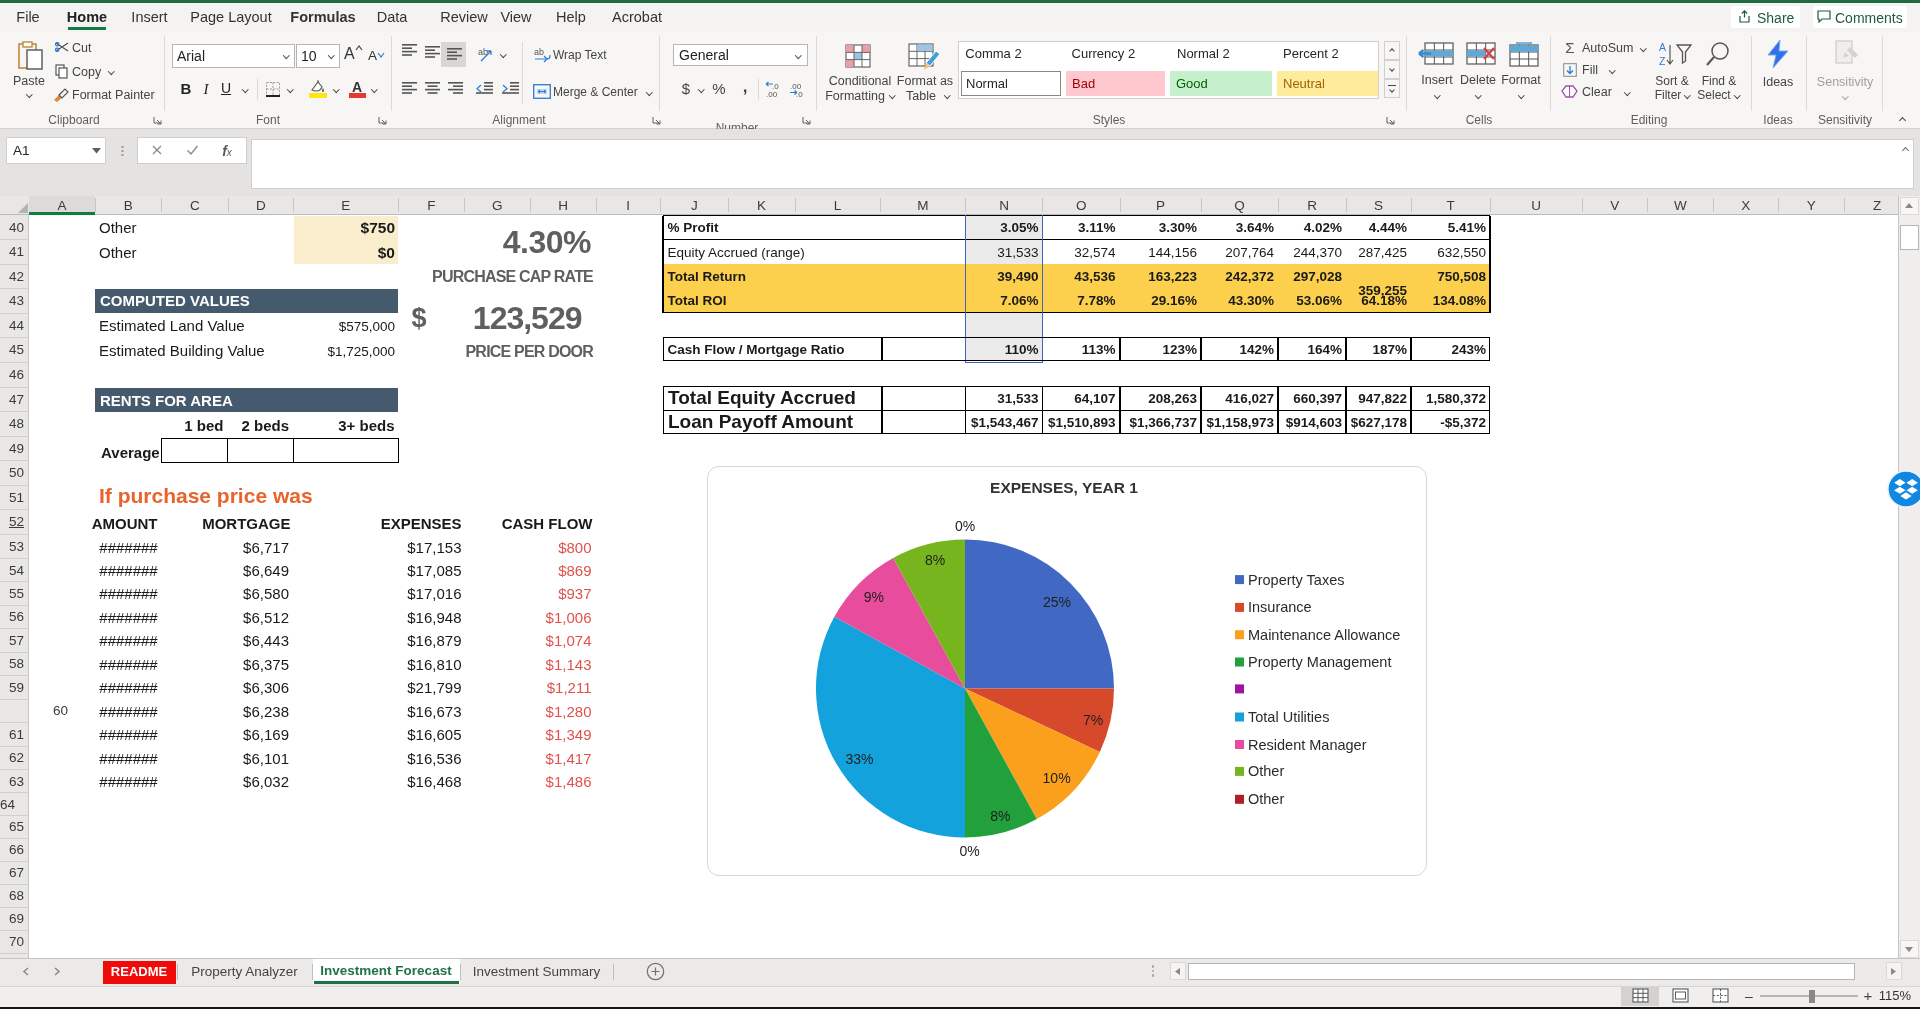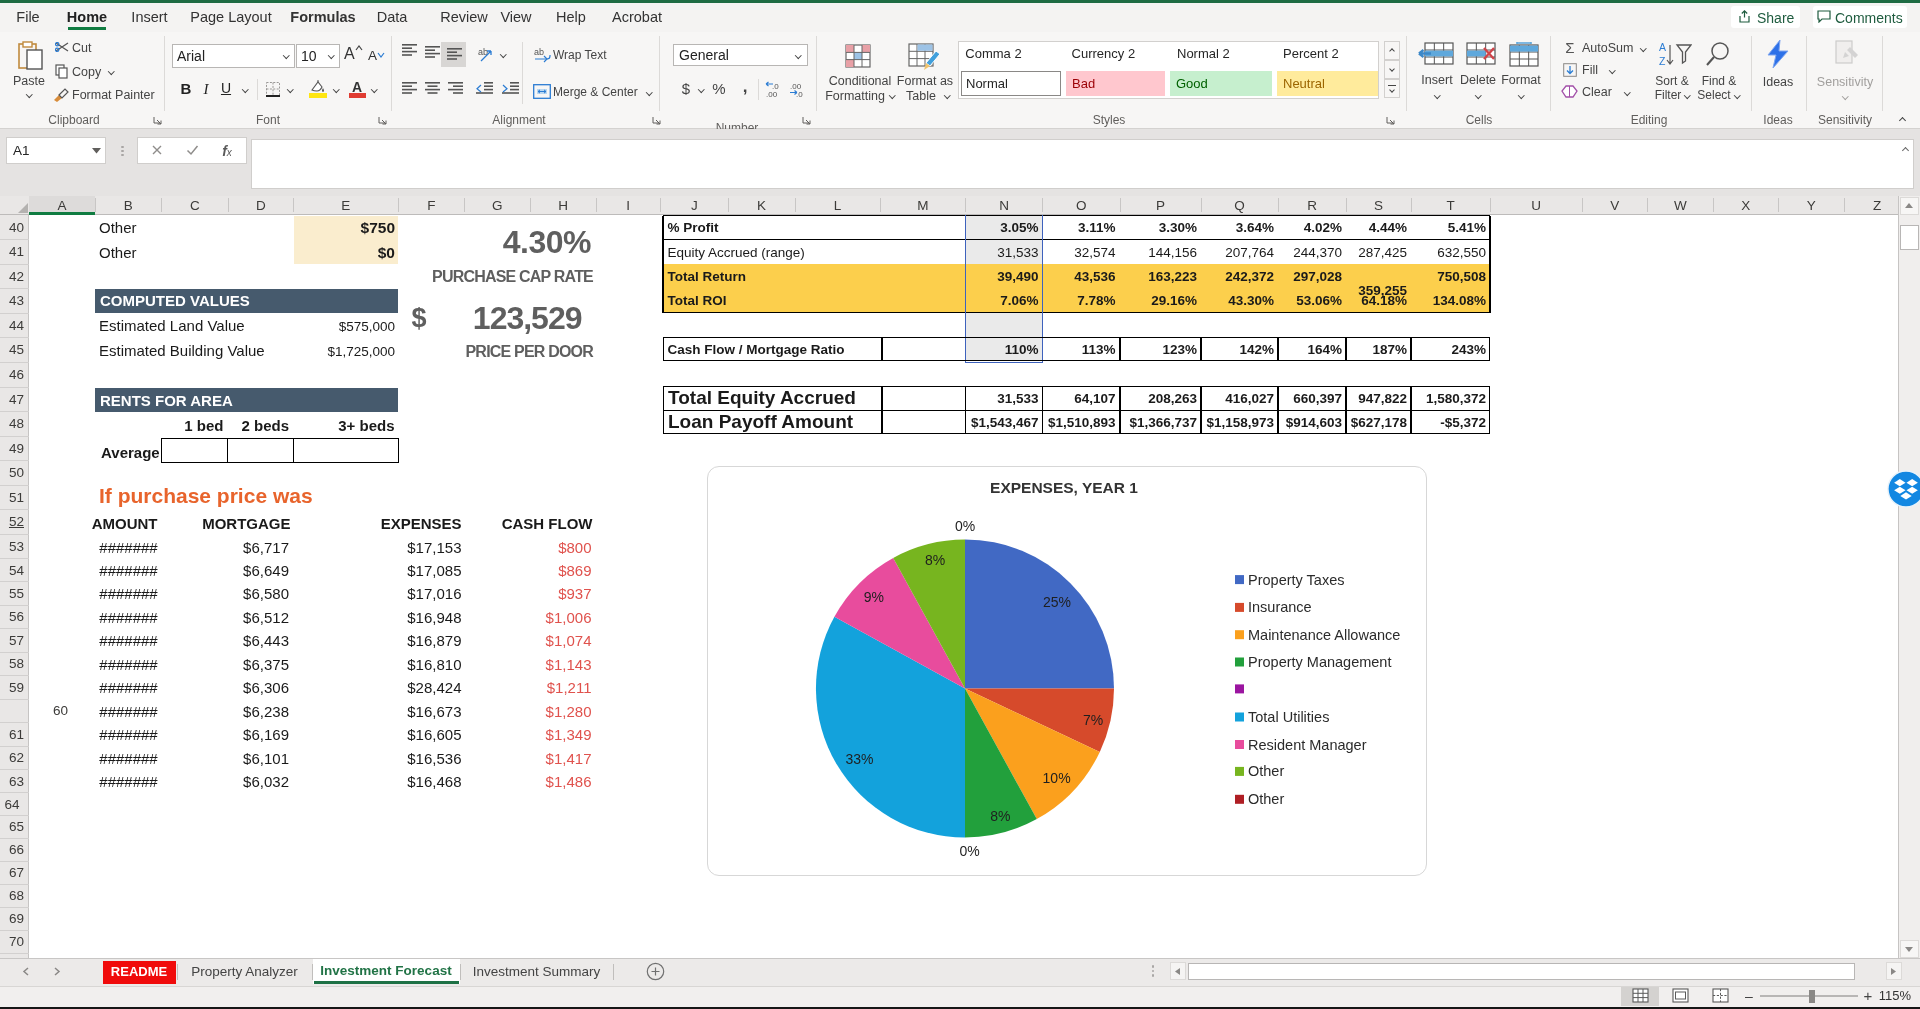--- a/index.html
+++ b/index.html
@@ -441,21 +441,21 @@
 <div style="position:absolute;left:0px;top:679.8px;width:24px;text-align:right;font-size:13.5px;color:#3C3B39;line-height:16px;">59</div>
 <div style="position:absolute;left:0px;top:698.74px;width:28.8px;height:0.9px;background:#D2D0CF;"></div>
 <div style="position:absolute;left:0px;top:703.2px;width:24px;text-align:right;font-size:13.5px;color:#3C3B39;line-height:16px;margin-left:44px;">60</div>
 <div style="position:absolute;left:0px;top:722.2px;width:28.8px;height:0.9px;background:#D2D0CF;"></div>
 <div style="position:absolute;left:0px;top:726.7px;width:24px;text-align:right;font-size:13.5px;color:#3C3B39;line-height:16px;">61</div>
 <div style="position:absolute;left:0px;top:745.6600000000001px;width:28.8px;height:0.9px;background:#D2D0CF;"></div>
 <div style="position:absolute;left:0px;top:750.1px;width:24px;text-align:right;font-size:13.5px;color:#3C3B39;line-height:16px;">62</div>
 <div style="position:absolute;left:0px;top:769.12px;width:28.8px;height:0.9px;background:#D2D0CF;"></div>
 <div style="position:absolute;left:0px;top:773.6px;width:24px;text-align:right;font-size:13.5px;color:#3C3B39;line-height:16px;">63</div>
 <div style="position:absolute;left:0px;top:792.3px;width:28.8px;height:0.9px;background:#D2D0CF;"></div>
-<div style="position:absolute;left:0px;top:796.5px;width:24px;text-align:center;font-size:13.5px;color:#3C3B39;line-height:16px;">64</div>
+<div style="position:absolute;left:0px;top:796.5px;width:24px;text-align:left;font-size:13.5px;color:#3C3B39;line-height:16px;">64</div>
 <div style="position:absolute;left:0px;top:815.2px;width:28.8px;height:0.9px;background:#D2D0CF;"></div>
 <div style="position:absolute;left:0px;top:819.4px;width:24px;text-align:right;font-size:13.5px;color:#3C3B39;line-height:16px;">65</div>
 <div style="position:absolute;left:0px;top:838.0999999999999px;width:28.8px;height:0.9px;background:#D2D0CF;"></div>
 <div style="position:absolute;left:0px;top:842.3px;width:24px;text-align:right;font-size:13.5px;color:#3C3B39;line-height:16px;">66</div>
 <div style="position:absolute;left:0px;top:861.0px;width:28.8px;height:0.9px;background:#D2D0CF;"></div>
 <div style="position:absolute;left:0px;top:865.2px;width:24px;text-align:right;font-size:13.5px;color:#3C3B39;line-height:16px;">67</div>
 <div style="position:absolute;left:0px;top:883.9000000000001px;width:28.8px;height:0.9px;background:#D2D0CF;"></div>
 <div style="position:absolute;left:0px;top:888.1px;width:24px;text-align:right;font-size:13.5px;color:#3C3B39;line-height:16px;">68</div>
 <div style="position:absolute;left:0px;top:906.8px;width:28.8px;height:0.9px;background:#D2D0CF;"></div>
 <div style="position:absolute;left:0px;top:911.0px;width:24px;text-align:right;font-size:13.5px;color:#3C3B39;line-height:16px;">69</div>
@@ -507,21 +507,21 @@
 <div style="position:absolute;left:-150.5px;top:416.3px;width:500px;text-align:center;font-size:15px;font-weight:400;color:#1a1a1a;line-height:19px;white-space:nowrap;">#######</div>
 <div style="position:absolute;right:1609px;top:416.3px;font-size:15px;font-weight:400;color:#1a1a1a;line-height:19px;white-space:nowrap;">$6,443</div>
 <div style="position:absolute;right:1436.5px;top:416.3px;font-size:15px;font-weight:400;color:#1a1a1a;line-height:19px;white-space:nowrap;">$16,879</div>
 <div style="position:absolute;right:1306.5px;top:416.3px;font-size:15px;font-weight:400;color:#E0524D;line-height:19px;white-space:nowrap;">$1,074</div>
 <div style="position:absolute;left:-150.5px;top:439.8px;width:500px;text-align:center;font-size:15px;font-weight:400;color:#1a1a1a;line-height:19px;white-space:nowrap;">#######</div>
 <div style="position:absolute;right:1609px;top:439.8px;font-size:15px;font-weight:400;color:#1a1a1a;line-height:19px;white-space:nowrap;">$6,375</div>
 <div style="position:absolute;right:1436.5px;top:439.8px;font-size:15px;font-weight:400;color:#1a1a1a;line-height:19px;white-space:nowrap;">$16,810</div>
 <div style="position:absolute;right:1306.5px;top:439.8px;font-size:15px;font-weight:400;color:#E0524D;line-height:19px;white-space:nowrap;">$1,143</div>
 <div style="position:absolute;left:-150.5px;top:463.2px;width:500px;text-align:center;font-size:15px;font-weight:400;color:#1a1a1a;line-height:19px;white-space:nowrap;">#######</div>
 <div style="position:absolute;right:1609px;top:463.2px;font-size:15px;font-weight:400;color:#1a1a1a;line-height:19px;white-space:nowrap;">$6,306</div>
-<div style="position:absolute;right:1436.5px;top:463.2px;font-size:15px;font-weight:400;color:#1a1a1a;line-height:19px;white-space:nowrap;">$28,424</div>
+<div style="position:absolute;right:1436.5px;top:463.2px;font-size:15px;font-weight:400;color:#1a1a1a;line-height:19px;white-space:nowrap;">$21,799</div>
 <div style="position:absolute;right:1306.5px;top:463.2px;font-size:15px;font-weight:400;color:#E0524D;line-height:19px;white-space:nowrap;">$1,211</div>
 <div style="position:absolute;left:-150.5px;top:486.6px;width:500px;text-align:center;font-size:15px;font-weight:400;color:#1a1a1a;line-height:19px;white-space:nowrap;">#######</div>
 <div style="position:absolute;right:1609px;top:486.6px;font-size:15px;font-weight:400;color:#1a1a1a;line-height:19px;white-space:nowrap;">$6,238</div>
 <div style="position:absolute;right:1436.5px;top:486.6px;font-size:15px;font-weight:400;color:#1a1a1a;line-height:19px;white-space:nowrap;">$16,673</div>
 <div style="position:absolute;right:1306.5px;top:486.6px;font-size:15px;font-weight:400;color:#E0524D;line-height:19px;white-space:nowrap;">$1,280</div>
 <div style="position:absolute;left:-150.5px;top:510.1px;width:500px;text-align:center;font-size:15px;font-weight:400;color:#1a1a1a;line-height:19px;white-space:nowrap;">#######</div>
 <div style="position:absolute;right:1609px;top:510.1px;font-size:15px;font-weight:400;color:#1a1a1a;line-height:19px;white-space:nowrap;">$6,169</div>
 <div style="position:absolute;right:1436.5px;top:510.1px;font-size:15px;font-weight:400;color:#1a1a1a;line-height:19px;white-space:nowrap;">$16,605</div>
 <div style="position:absolute;right:1306.5px;top:510.1px;font-size:15px;font-weight:400;color:#E0524D;line-height:19px;white-space:nowrap;">$1,349</div>
 <div style="position:absolute;left:-150.5px;top:533.5px;width:500px;text-align:center;font-size:15px;font-weight:400;color:#1a1a1a;line-height:19px;white-space:nowrap;">#######</div>

